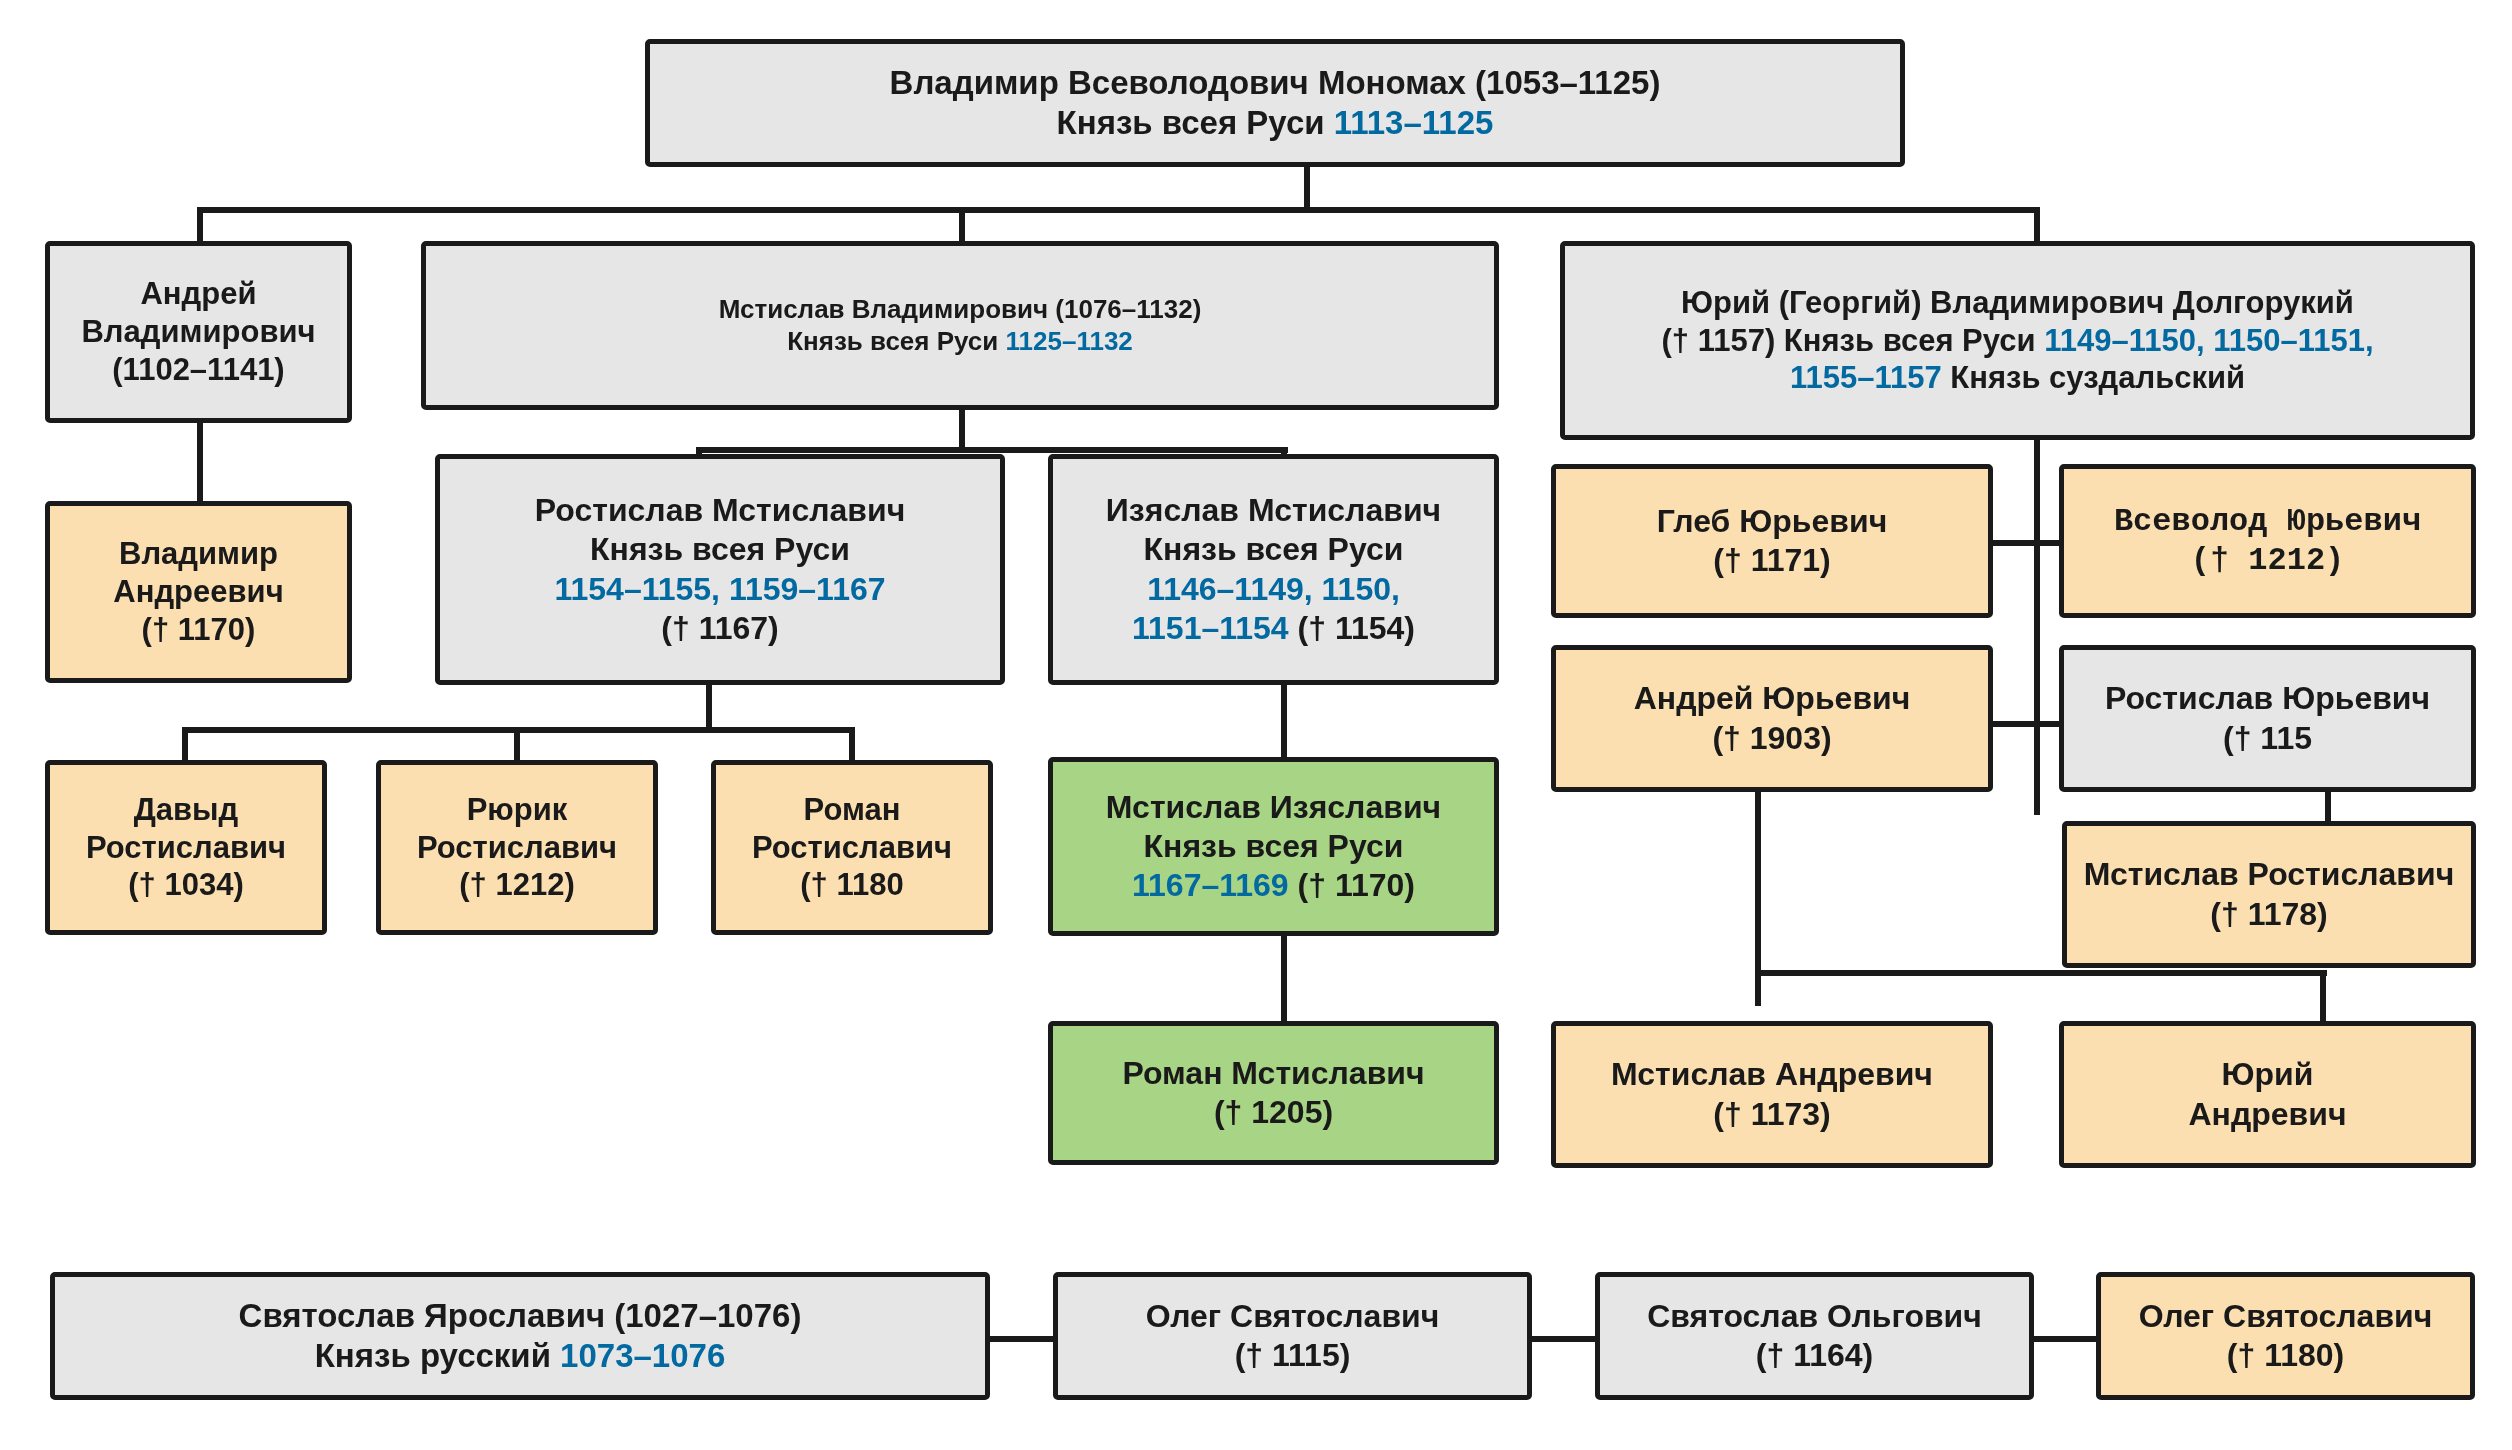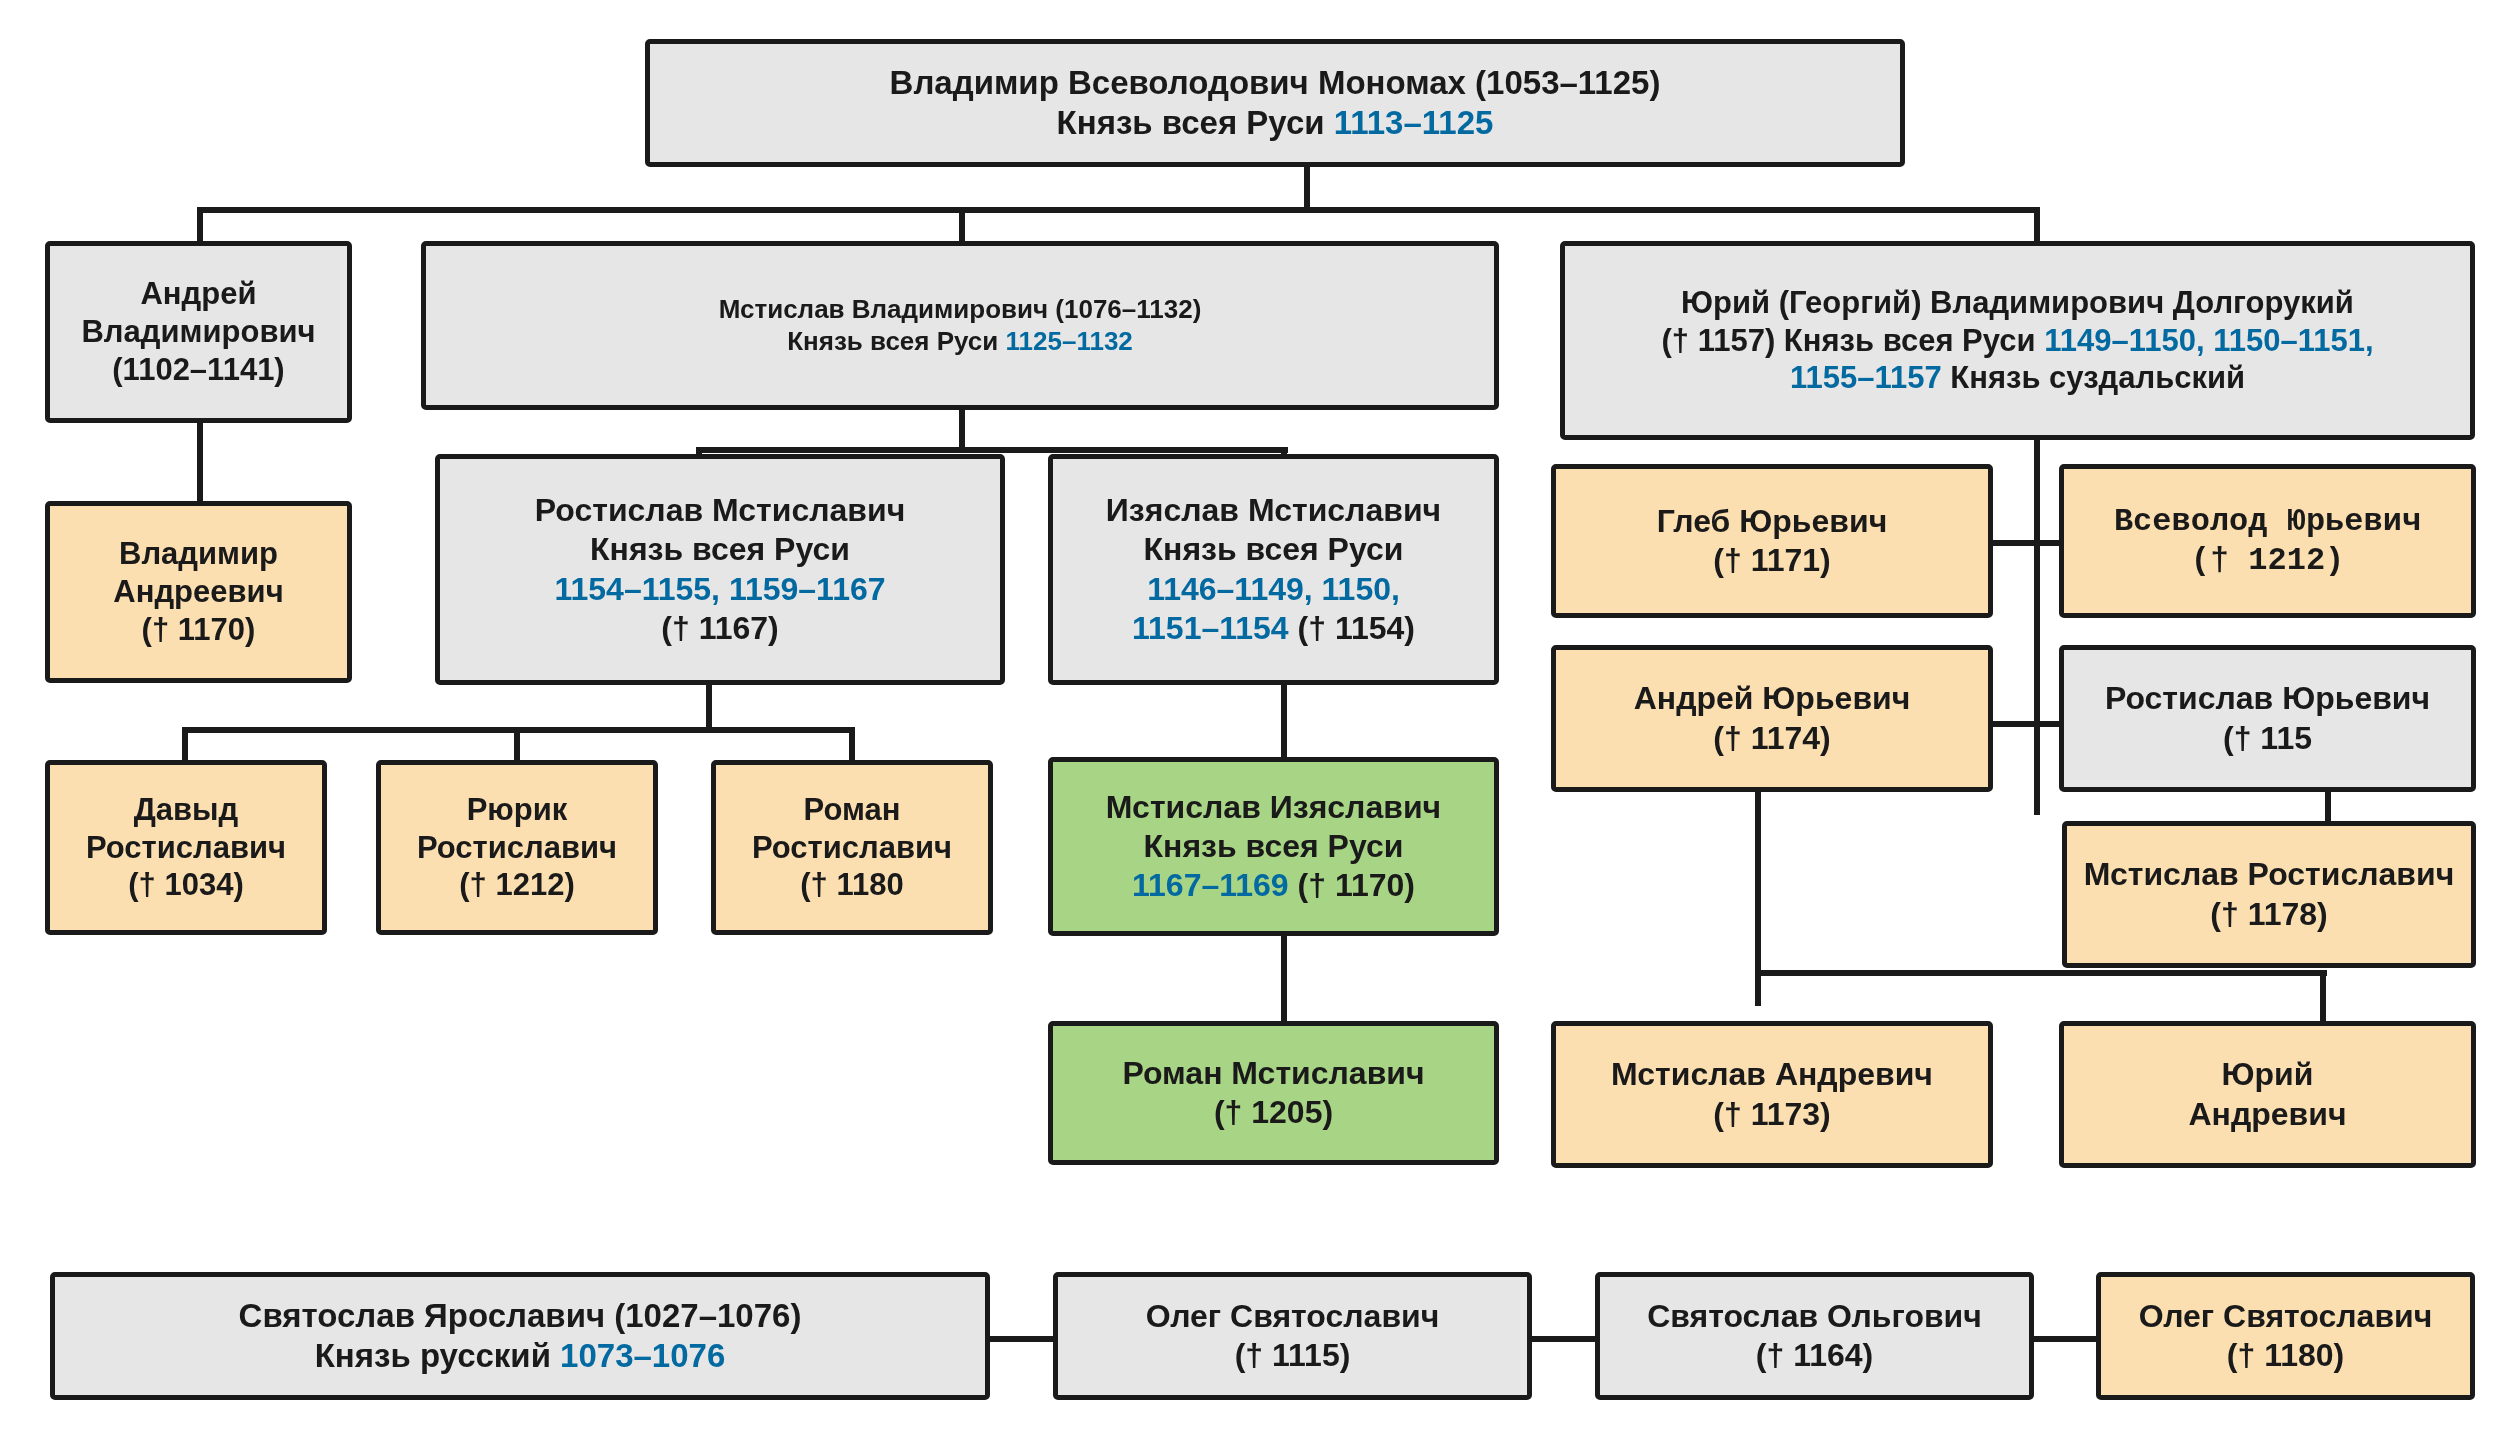--- a/index.html
+++ b/index.html
@@ -145,21 +145,21 @@
   <div class="node orange" style="left:2059px;top:464px;width:417px;height:154px;font-size:32px;font-family:Liberation Mono, monospace;">
     <span class="txt">
       <span>Всеволод Юрьевич</span><br>
       <span>(† 1212)</span>
     </span>
   </div>
 
   <div class="node orange" style="left:1551px;top:645px;width:442px;height:147px;font-size:32px;">
     <span class="txt">
       <span>Андрей Юрьевич</span><br>
-      <span>(† 1174)</span>
+      <span>(† 1903)</span>
     </span>
   </div>
 
   <div class="node grey" style="left:2059px;top:645px;width:417px;height:147px;font-size:32px;">
     <span class="txt">
       <span>Ростислав Юрьевич</span><br>
       <span>(† 115</span>
     </span>
   </div>
 

